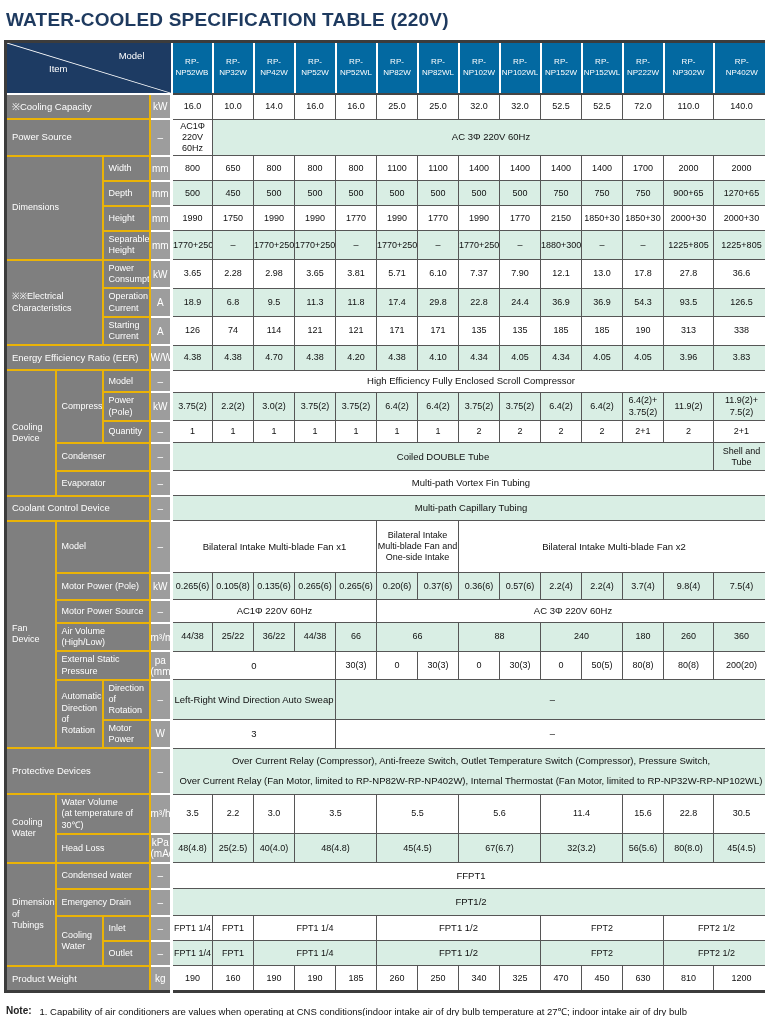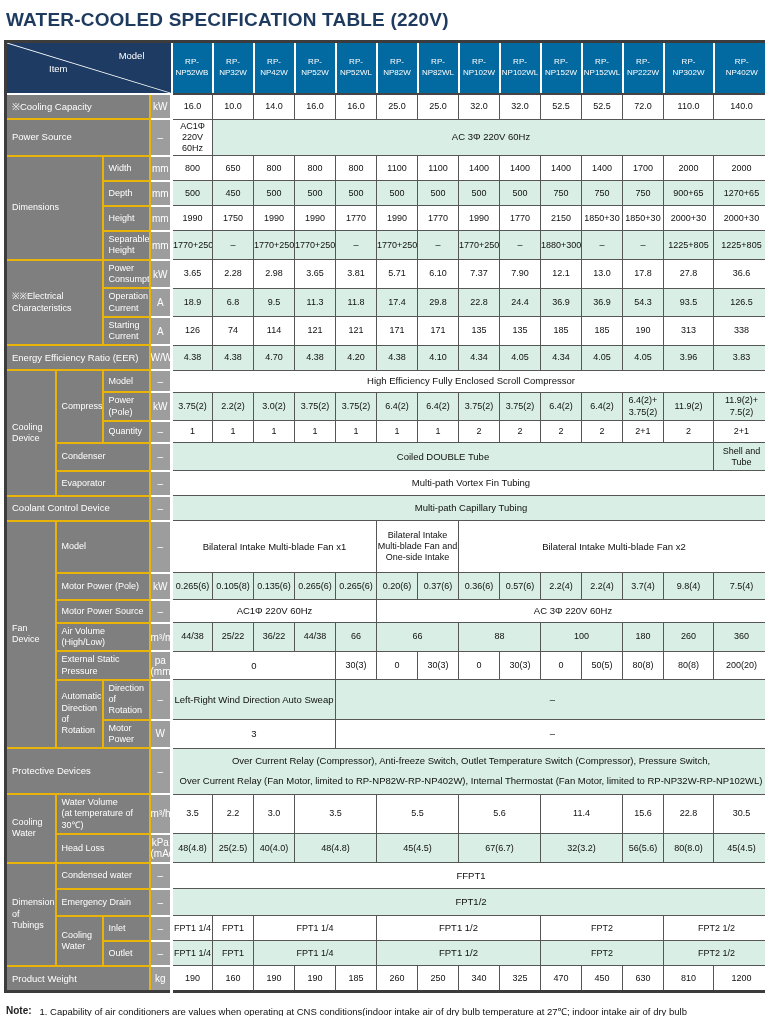--- a/index.html
+++ b/index.html
@@ -388,21 +388,21 @@
         <tr class="green" data-name="row-fan-air-volume" style="height: 26px;">
           <th class="lbl" data-name="row-label" colspan="2">Air Volume (High/Low)</th>
           <td class="unit" data-name="unit-cell">m³/min</td>
           <td class="data" data-name="data-cell">44/38</td>
           <td class="data" data-name="data-cell">25/22</td>
           <td class="data" data-name="data-cell">36/22</td>
           <td class="data" data-name="data-cell">44/38</td>
           <td class="data" data-name="data-cell">66</td>
           <td class="data" data-name="data-cell" colspan="2">66</td>
           <td class="data" data-name="data-cell" colspan="2">88</td>
-          <td class="data" data-name="data-cell" colspan="2">100</td>
+          <td class="data" data-name="data-cell" colspan="2">240</td>
           <td class="data" data-name="data-cell">180</td>
           <td class="data" data-name="data-cell">260</td>
           <td class="data" data-name="data-cell">360</td>
         </tr>
         <tr class="white" data-name="row-fan-external-static-pressure" style="height: 27px;">
           <th class="lbl" data-name="row-label" colspan="2">External Static Pressure</th>
           <td class="unit" data-name="unit-cell">pa
 (mmAq)</td>
           <td class="data wide" data-name="data-cell" colspan="4">0</td>
           <td class="data" data-name="data-cell">30(3)</td>

